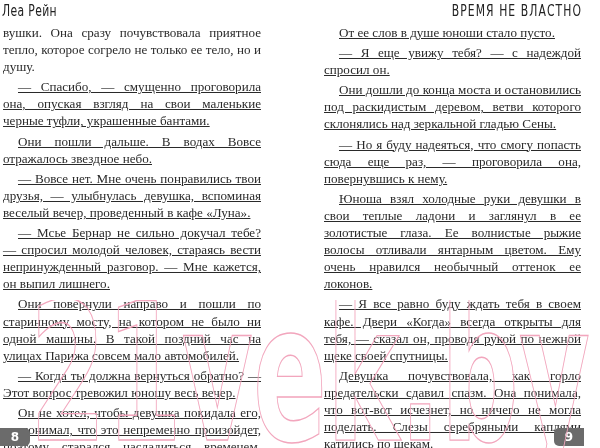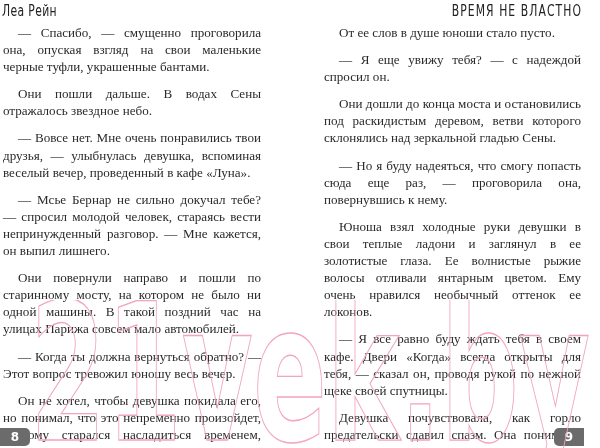--- a/index.html
+++ b/index.html
@@ -25,22 +25,22 @@
 
   .body-text {
     position: absolute; top: 24px;
     font-size: 13.1px; line-height: 17.1px;
     text-align: justify; hyphens: manual;
   }
   .page.left .body-text { left: 3px; width: 258px; }
   .page.right .body-text { left: 40px; width: 257px; }
 
   .body-text p { margin: 0; text-indent: 0; }
-  .body-text p.indent { text-indent: 15px; }
-  .body-text p + p { margin-top: 10px; }
+  .body-text p.indent { text-indent: 15px; text-decoration: underline; }
+  .body-text p + p { margin-top: 3px; }
 
   .folio {
     position: absolute; top: 428px; height: 18px;
     background: #6b6b6b; color: #fff;
     font-family: "DejaVu Sans", sans-serif; font-weight: bold;
     font-size: 12px; line-height: 18px; text-align: center;
     border-radius: 5px;
   }
   .page.left .folio { left: 0; width: 30px; border-top-left-radius: 0; border-bottom-left-radius: 0; }
   .page.right .folio { right: 0; width: 30px; border-top-right-radius: 0; border-bottom-right-radius: 0; }
@@ -55,22 +55,23 @@
   }
 </style>
 </head>
 <body>
 
 <div class="spread">
 
   <div class="page left">
     <div class="running-head">Леа Рейн</div>
     <div class="body-text">
+      <p>вушки. Она сразу почувствовала приятное тепло, ко­торое согрело не только ее тело, но и душу.</p>
       <p class="indent">— Спасибо, — смущенно проговорила она, опуская взгляд на свои маленькие черные туфли, украшенные бантами.</p>
-      <p class="indent">Они пошли дальше. В водах Сены отражалось звездное небо.</p>
+      <p class="indent">Они пошли дальше. В водах Вовсе отражалось звездное небо.</p>
       <p class="indent">— Вовсе нет. Мне очень понравились твои друзья, — улыбнулась девушка, вспоминая веселый вечер, проведенный в кафе «Луна».</p>
       <p class="indent">— Мсье Бернар не сильно докучал тебе? — спросил молодой человек, стараясь вести непринужденный раз­говор. — Мне кажется, он выпил лишнего.</p>
       <p class="indent">Они повернули направо и пошли по старинному мосту, на котором не было ни одной машины. В такой поздний час на улицах Парижа совсем мало авто­мобилей.</p>
       <p class="indent">— Когда ты должна вернуться обратно? — Этот во­прос тревожил юношу весь вечер.</p>
       <p class="indent">Он не хотел, чтобы девушка покидала его, но по­нимал, что это непременно произойдет, поэтому ста­рался насладиться временем, пока она здесь, рядом с ним.</p>
 
     </div>
     <div class="folio">8</div>
   </div>
 

